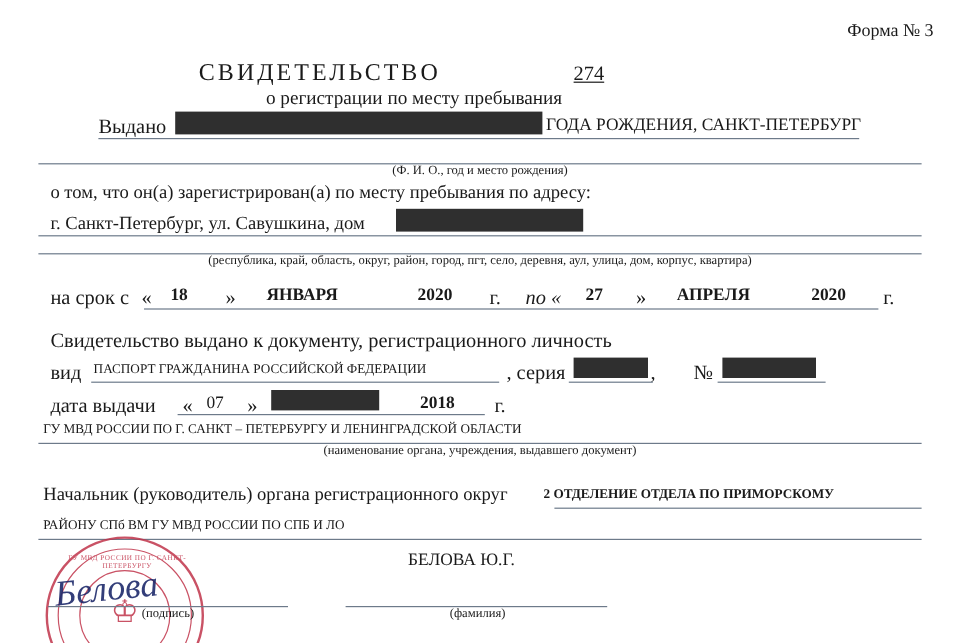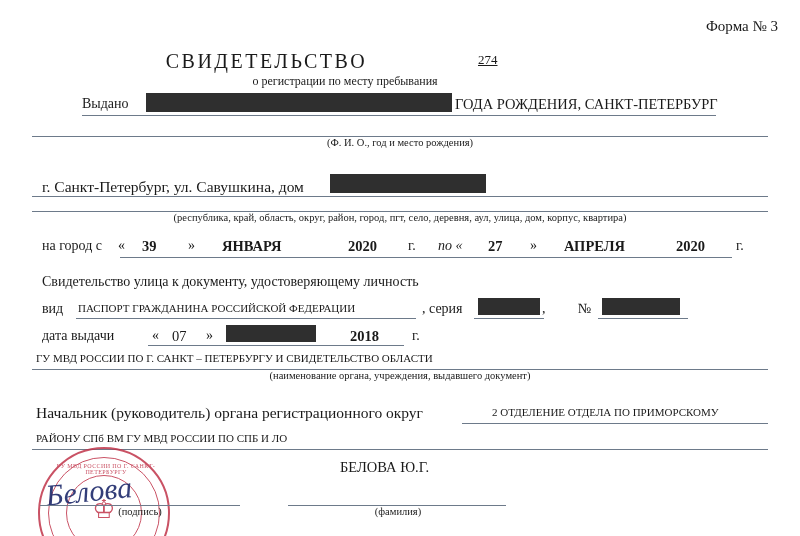--- a/index.html
+++ b/index.html
@@ -38,46 +38,46 @@
     font-size: 20px;
     letter-spacing: 2.5px;
     display: inline-block;
     position: relative;
     left: -55px;
   }
   .title .num {
     position: absolute;
     left: 478px;
     top: 2px;
-    font-size: 13px;
+    font-size: 17px;
     text-decoration: underline;
   }
   .subtitle {
     position: absolute;
     left: 0;
     top: 74px;
     width: 800px;
     text-align: center;
-    font-size: 12px;
+    font-size: 16px;
     position: absolute;
   }
   .subtitle span {
     display: inline-block;
     position: relative;
     left: -55px;
   }
 
   .rule {
     position: absolute;
     border-bottom: 1px solid #6d7a8a;
     height: 0;
   }
   .label {
     position: absolute;
-    font-size: 14px;
+    font-size: 17px;
     white-space: nowrap;
   }
   .caption {
     position: absolute;
     font-size: 10.5px;
     text-align: center;
     color: #1a1a1a;
   }
   .redact {
     position: absolute;
@@ -178,43 +178,44 @@
   </div>
 
   <div class="label" style="left:82px; top:96px;">Выдано</div>
   <div class="redact" style="left:146px; top:93px; width:306px; height:19px;"></div>
   <div class="val upper" style="left:455px; top:96px;">ГОДА РОЖДЕНИЯ, САНКТ-ПЕТЕРБУРГ</div>
   <div class="rule" style="left:82px; top:115px; width:634px;"></div>
 
   <div class="rule" style="left:32px; top:136px; width:736px;"></div>
   <div class="caption" style="left:232px; top:137px; width:336px;">(Ф. И. О., год и место рождения)</div>
 
+  <div class="label" style="left:42px; top:152px; font-size:15.5px;">о том, что он(а) зарегистрирован(а) по месту пребывания по адресу:</div>
 
   <div class="val" style="left:42px; top:178px; font-size:15.5px;">г. Санкт-Петербург, ул. Савушкина, дом</div>
   <div class="redact" style="left:330px; top:174px; width:156px; height:19px;"></div>
   <div class="rule" style="left:32px; top:196px; width:736px;"></div>
   <div class="rule" style="left:32px; top:211px; width:736px;"></div>
   <div class="caption" style="left:150px; top:212px; width:500px;">(республика, край, область, округ, район, город, пгт, село, деревня, аул, улица, дом, корпус, квартира)</div>
 
-  <div class="label" style="left:42px; top:238px;">на город с</div>
+  <div class="label" style="left:42px; top:238px;">на срок с</div>
   <div class="label" style="left:118px; top:238px;">«</div>
-  <div class="val" style="left:142px; top:238px; font-weight:bold;">39</div>
+  <div class="val" style="left:142px; top:238px; font-weight:bold;">18</div>
   <div class="label" style="left:188px; top:238px;">»</div>
   <div class="val" style="left:222px; top:238px; font-weight:bold;">ЯНВАРЯ</div>
   <div class="val" style="left:348px; top:238px; font-weight:bold;">2020</div>
   <div class="label" style="left:408px; top:238px;">г.</div>
   <div class="label" style="left:438px; top:238px;font-style:italic;">по «</div>
   <div class="val" style="left:488px; top:238px; font-weight:bold;">27</div>
   <div class="label" style="left:530px; top:238px;">»</div>
   <div class="val" style="left:564px; top:238px; font-weight:bold;">АПРЕЛЯ</div>
   <div class="val" style="left:676px; top:238px; font-weight:bold;">2020</div>
   <div class="label" style="left:736px; top:238px;">г.</div>
   <div class="rule" style="left:120px; top:257px; width:612px;"></div>
 
-  <div class="label" style="left:42px; top:274px;">Свидетельство улица к документу, удостоверяющему личность</div>
+  <div class="label" style="left:42px; top:274px;">Свидетельство выдано к документу, регистрационного личность</div>
 
   <div class="label" style="left:42px; top:301px;">вид</div>
   <div class="val-s" style="left:78px; top:302px;">ПАСПОРТ ГРАЖДАНИНА РОССИЙСКОЙ ФЕДЕРАЦИИ</div>
   <div class="label" style="left:422px; top:301px;font-family:Liberation Serif, serif;">, серия</div>
   <div class="redact" style="left:478px; top:298px; width:62px; height:17px;"></div>
   <div class="label" style="left:542px; top:301px;">,</div>
   <div class="label" style="left:578px; top:301px;">№</div>
   <div class="redact" style="left:602px; top:298px; width:78px; height:17px;"></div>
   <div class="rule" style="left:76px; top:318px; width:340px;"></div>
   <div class="rule" style="left:474px; top:318px; width:70px;"></div>
@@ -222,26 +223,26 @@
 
   <div class="label" style="left:42px; top:328px;">дата выдачи</div>
   <div class="label" style="left:152px; top:328px;">«</div>
   <div class="val" style="left:172px; top:328px; font-weight:normal;">07</div>
   <div class="label" style="left:206px; top:328px;">»</div>
   <div class="redact" style="left:226px; top:325px; width:90px; height:17px;"></div>
   <div class="val" style="left:350px; top:328px; font-weight:bold;">2018</div>
   <div class="label" style="left:412px; top:328px;">г.</div>
   <div class="rule" style="left:148px; top:345px; width:256px;"></div>
 
-  <div class="val-s" style="left:36px; top:352px;">ГУ  МВД  РОССИИ  ПО  Г. САНКТ – ПЕТЕРБУРГУ  И  СВИДЕТЕЛЬСТВО ОБЛАСТИ</div>
+  <div class="val-s" style="left:36px; top:352px;">ГУ  МВД  РОССИИ  ПО  Г. САНКТ – ПЕТЕРБУРГУ  И  ЛЕНИНГРАДСКОЙ ОБЛАСТИ</div>
   <div class="rule" style="left:32px; top:369px; width:736px;"></div>
   <div class="caption" style="left:190px; top:370px; width:420px;">(наименование органа, учреждения, выдавшего документ)</div>
 
   <div class="label" style="left:36px; top:404px; font-size:15.5px;">Начальник (руководитель) органа регистрационного округ</div>
-  <div class="val-s" style="left:492px; top:406px;">2 ОТДЕЛЕНИЕ ОТДЕЛА  ПО ПРИМОРСКОМУ</div>
+  <div class="val-s" style="left:453px; top:406px;font-weight:bold;">2 ОТДЕЛЕНИЕ ОТДЕЛА  ПО ПРИМОРСКОМУ</div>
   <div class="rule" style="left:462px; top:423px; width:306px;"></div>
   <div class="val-s" style="left:36px; top:432px;">РАЙОНУ СПб ВМ  ГУ  МВД РОССИИ  ПО СПБ  И  ЛО</div>
   <div class="rule" style="left:32px; top:449px; width:736px;"></div>
 
   <div class="stamp">
     <div class="stamp-inner"></div>
     <div class="stamp-text-top">ГУ МВД РОССИИ ПО Г. САНКТ-ПЕТЕРБУРГУ</div>
     <div class="stamp-eagle">♔</div>
 
   </div>

